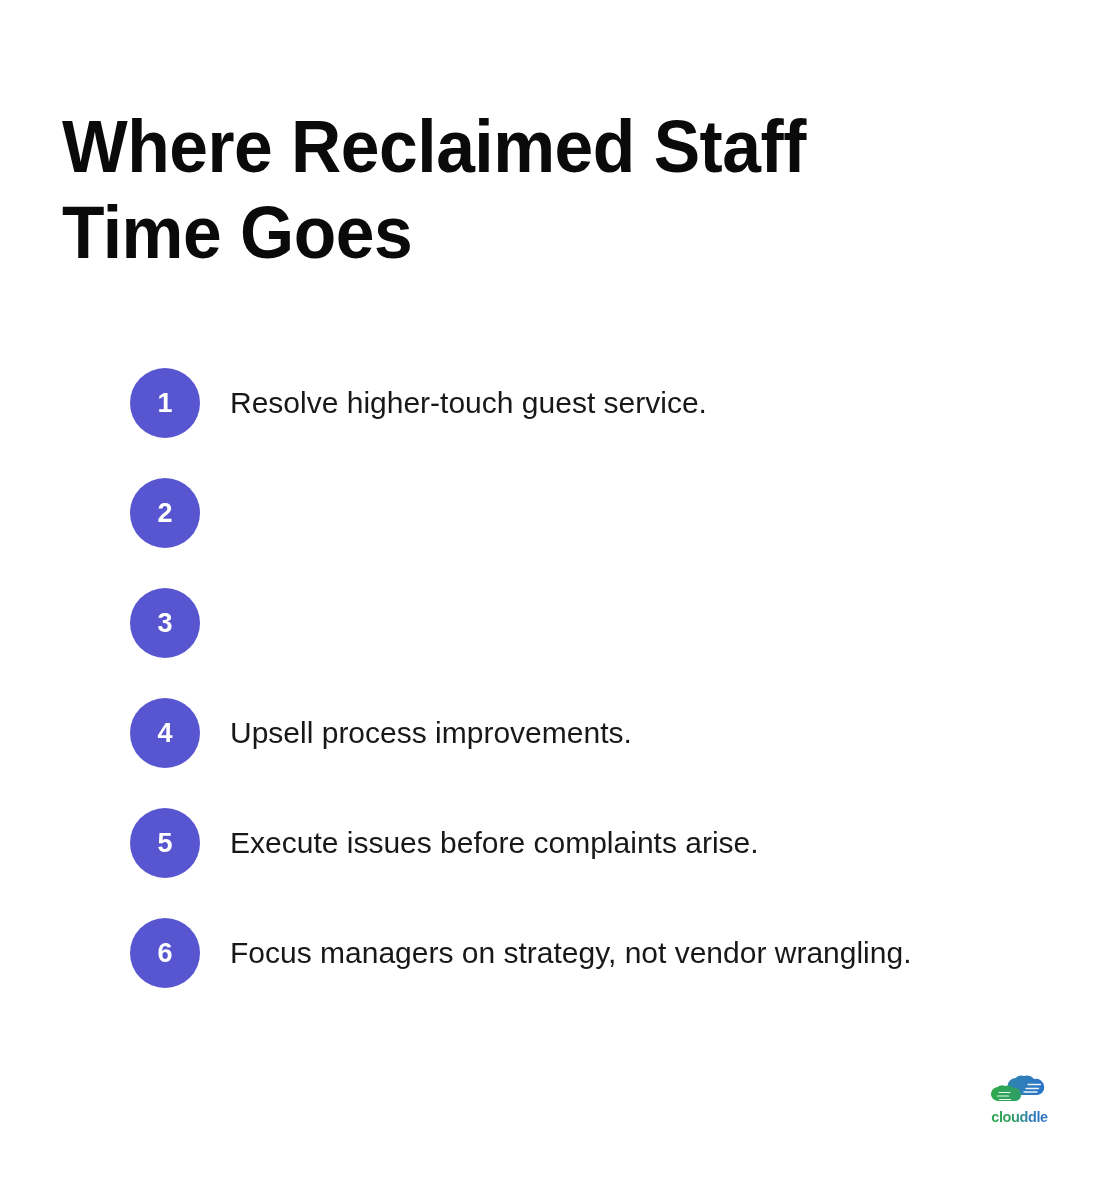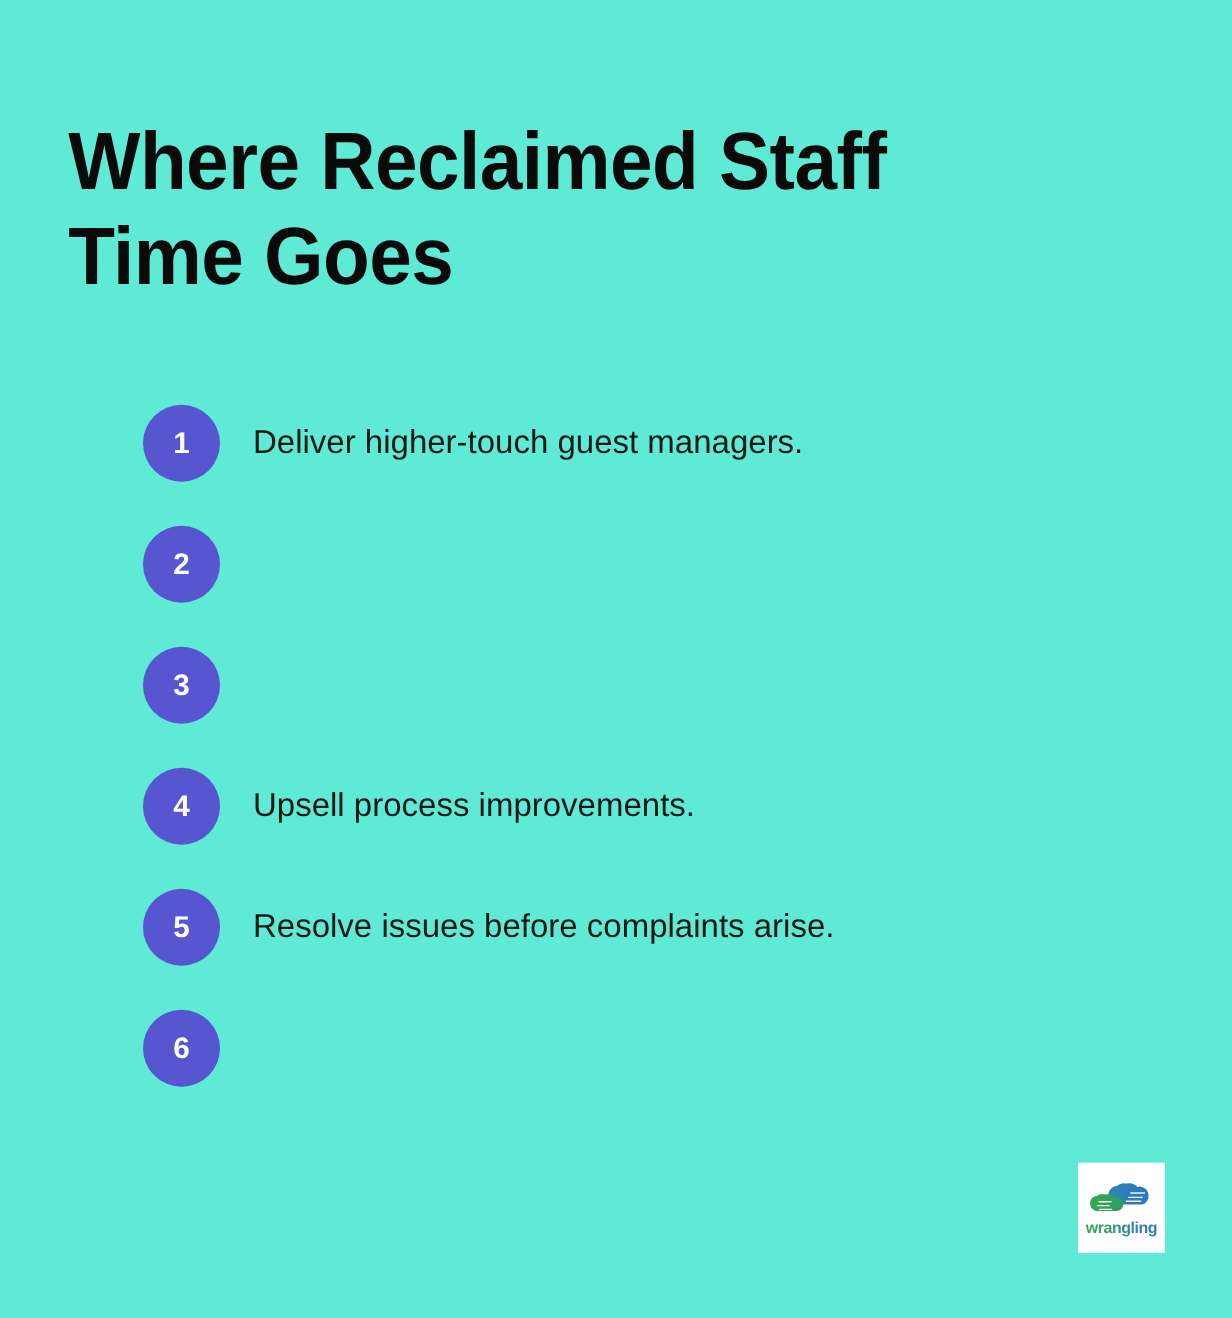--- a/index.html
+++ b/index.html
@@ -13,21 +13,21 @@
     background: #dfe1e1;
     font-family: "Liberation Sans", "DejaVu Sans", sans-serif;
     overflow: hidden;
     position: relative;
   }
 
   .poster {
     position: relative;
     width: 1120px;
     height: 1198px;
-    background: #5eead4;
+    background: #ffffff;
     box-sizing: border-box;
   }
 
   
   .title-block {
     position: absolute;
     left: 62px;
     top: 104px;
     width: 920px;
   }
@@ -123,43 +123,44 @@
 <div class="poster">
 
   <div class="title-block">
     <h1 class="poster-title">Where Reclaimed Staff Time Goes</h1>
   </div>
 
   <div class="list-block">
 
     <div class="list-item">
       <div class="step-badge">1</div>
-      <div class="step-text">Deliver higher-touch guest managers.</div>
+      <div class="step-text">Resolve higher-touch guest service.</div>
     </div>
 
     <div class="list-item">
       <div class="step-badge">2</div>
     </div>
 
     <div class="list-item">
       <div class="step-badge">3</div>
     </div>
 
     <div class="list-item">
       <div class="step-badge">4</div>
       <div class="step-text">Upsell process improvements.</div>
     </div>
 
     <div class="list-item">
       <div class="step-badge">5</div>
-      <div class="step-text">Resolve issues before complaints arise.</div>
+      <div class="step-text">Execute issues before complaints arise.</div>
     </div>
 
     <div class="list-item">
       <div class="step-badge">6</div>
+      <div class="step-text">Focus managers on strategy, not vendor wrangling.</div>
     </div>
 
   </div>
 
   <div class="logo-tile">
     <svg class="logo-mark" viewBox="0 0 116 76">
       <defs>
         <linearGradient id="gGreen" x1="0" y1="0" x2="1" y2="0">
           <stop offset="0" stop-color="#2faa4e"></stop>
           <stop offset="1" stop-color="#2f9c68"></stop>
@@ -189,16 +190,16 @@
                a12 12 0 0 1 -11 14
                h-34
                a14 14 0 0 1 -2 -28
                a15 15 0 0 1 15 -2 z" fill="url(#gGreen)"></path>
       <g stroke="#ffffff" stroke-width="2.4" stroke-linecap="round" opacity="0.92">
         <line x1="16" y1="43" x2="38" y2="43"></line>
         <line x1="13" y1="50" x2="35" y2="50"></line>
         <line x1="17" y1="57" x2="39" y2="57"></line>
       </g>
     </svg>
-    <div class="logo-word">wrangling</div>
+    <div class="logo-word">clouddle</div>
   </div>
 
 </div>
 
 </body></html>

